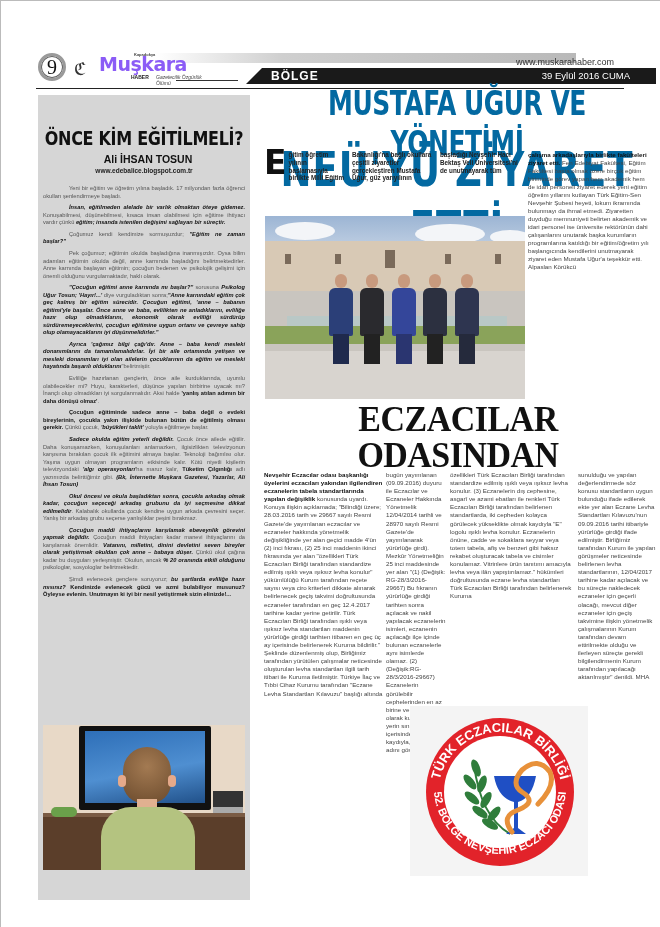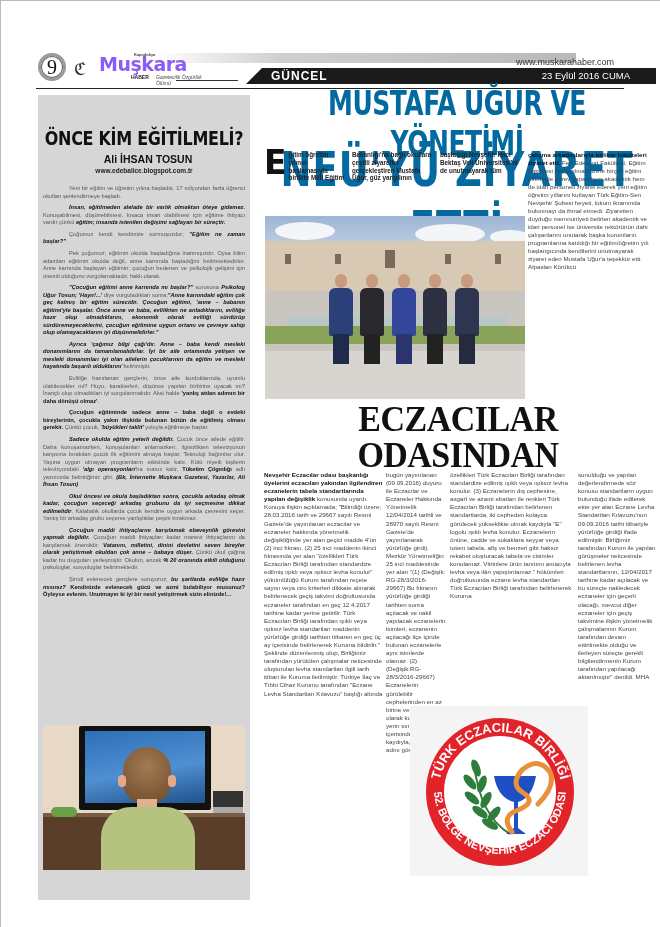--- a/index.html
+++ b/index.html
@@ -103,23 +103,23 @@
   <div class="page-num">9</div>
   <div class="logo">
     <span class="logo-swirl">ℭ</span>
     <span class="logo-small">Kapadokya</span>
     <span class="logo-main">Muşkara</span>
     <span class="logo-haber">HABER</span>
     <span class="logo-tag">Gazetecilik Özgürlük Ölümü</span>
   </div>
   <div class="mast-line-left"></div>
   <div class="section-tab"></div>
-  <span class="section-label">GÜNCEL</span>
+  <span class="section-label">BÖLGE</span>
   <span class="website">www.muskarahaber.com</span>
-  <span class="date">23 Eylül 2016 CUMA</span>
+  <span class="date">39 Eylül 2016 CUMA</span>
   <div class="mast-rule"></div>
 </div>
 
 <div class="left-col">
   <div class="left-box"></div>
   <div class="col-title">ÖNCE KİM EĞİTİLMELİ?</div>
   <div class="col-author">Ali İHSAN TOSUN</div>
   <div class="col-url">www.edebalice.blogspot.com.tr</div>
   <div class="col-body" id="col-body">
       <p><span>Yeni bir eğitim ve öğretim yılına başladık. 17 milyondan fazla öğrenci okulları şenlendirmeye başladı.</span></p>

